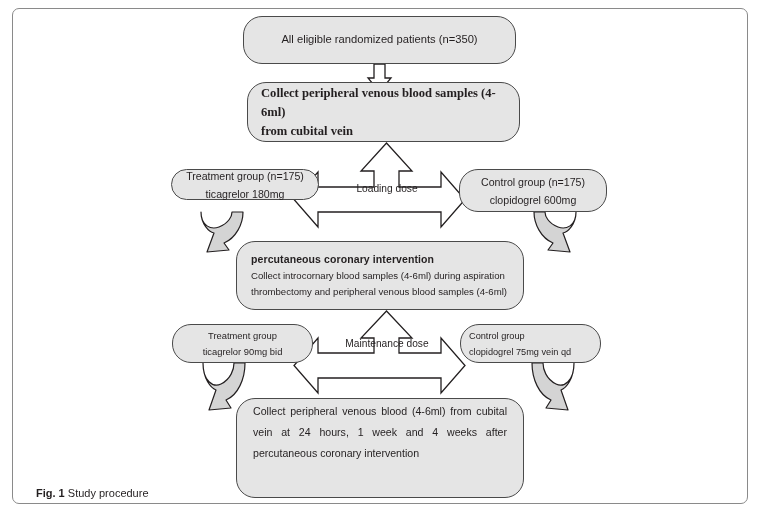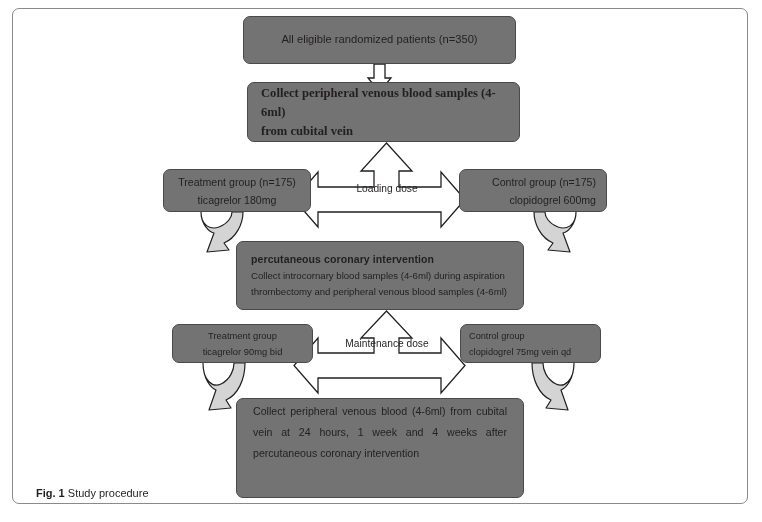--- a/index.html
+++ b/index.html
@@ -13,45 +13,45 @@
   
   .outer-frame{
     position:absolute;left:12px;top:8px;width:736px;height:496px;
     border:1px solid #8a8a8a;border-radius:7px;background:#fff;
     box-sizing:border-box;
   }
 
   
   .box{
     position:absolute;box-sizing:border-box;
-    border:1px solid #4a4a4a;border-radius:7px;background:#737373;
+    border:1px solid #4a4a4a;border-radius:19px;background:#e5e5e5;
     z-index:4;
   }
   .box .lines{
     position:absolute;left:0;right:0;top:50%;transform:translateY(-50%);
     padding:0 10px;box-sizing:border-box;
   }
   .ln{display:block;line-height:1.55;}
 
   
   #box-eligible{left:243px;top:16px;width:273px;height:48px;}
   #box-eligible .ln{text-align:center;font-size:11.2px;}
 
   #box-collect1{left:247px;top:82px;width:273px;height:60px;}
   #box-collect1 .lines{padding:16px 13px;font-weight:bold;}
   #box-collect1 .ln{
     text-align:left;font-size:12.6px;line-height:1.5;
     font-family:"Liberation Serif", serif;
   }
 
-  #box-treat-top{left:163px;top:169px;width:148px;height:43px;}
+  #box-treat-top{left:171px;top:169px;width:148px;height:31px;}
   #box-treat-top .ln{text-align:center;font-size:10.6px;line-height:1.72;}
 
   #box-ctrl-top{left:459px;top:169px;width:148px;height:43px;}
-  #box-ctrl-top .ln{text-align:right;font-size:10.6px;line-height:1.72;}
+  #box-ctrl-top .ln{text-align:center;font-size:10.6px;line-height:1.72;}
 
   #box-pci{left:236px;top:241px;width:288px;height:69px;}
   #box-pci .lines{padding:0 14px;}
   #box-pci .ln{text-align:left;font-size:9.6px;line-height:1.72;}
   #box-pci .ln.head{font-size:10.5px;font-weight:bold;letter-spacing:.1px;}
 
   #box-treat-bot{left:172px;top:324px;width:141px;height:39px;}
   #box-treat-bot .ln{text-align:center;font-size:9.4px;line-height:1.75;}
 
   #box-ctrl-bot{left:460px;top:324px;width:141px;height:39px;}

